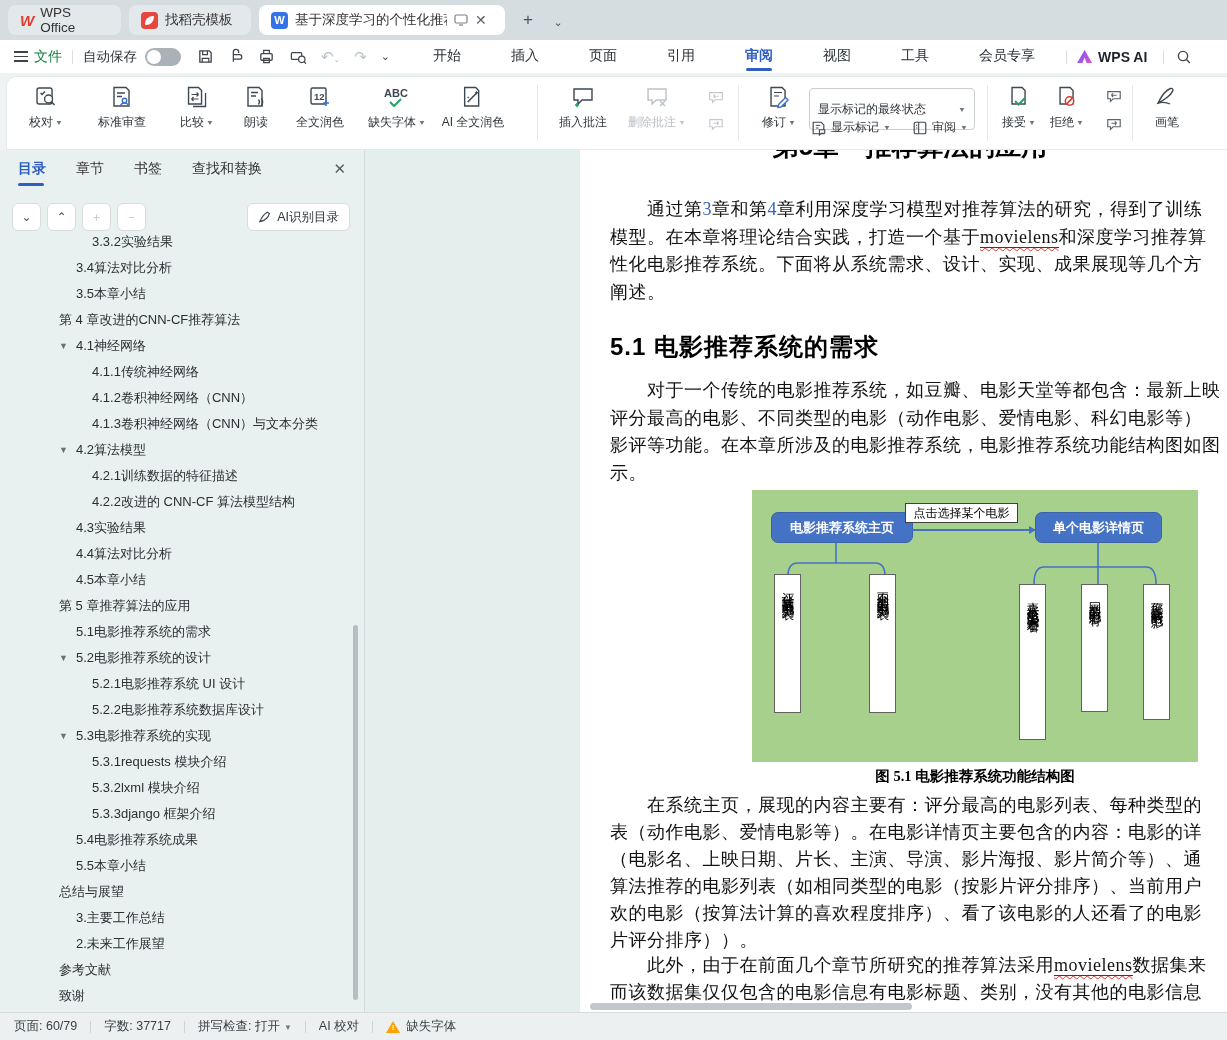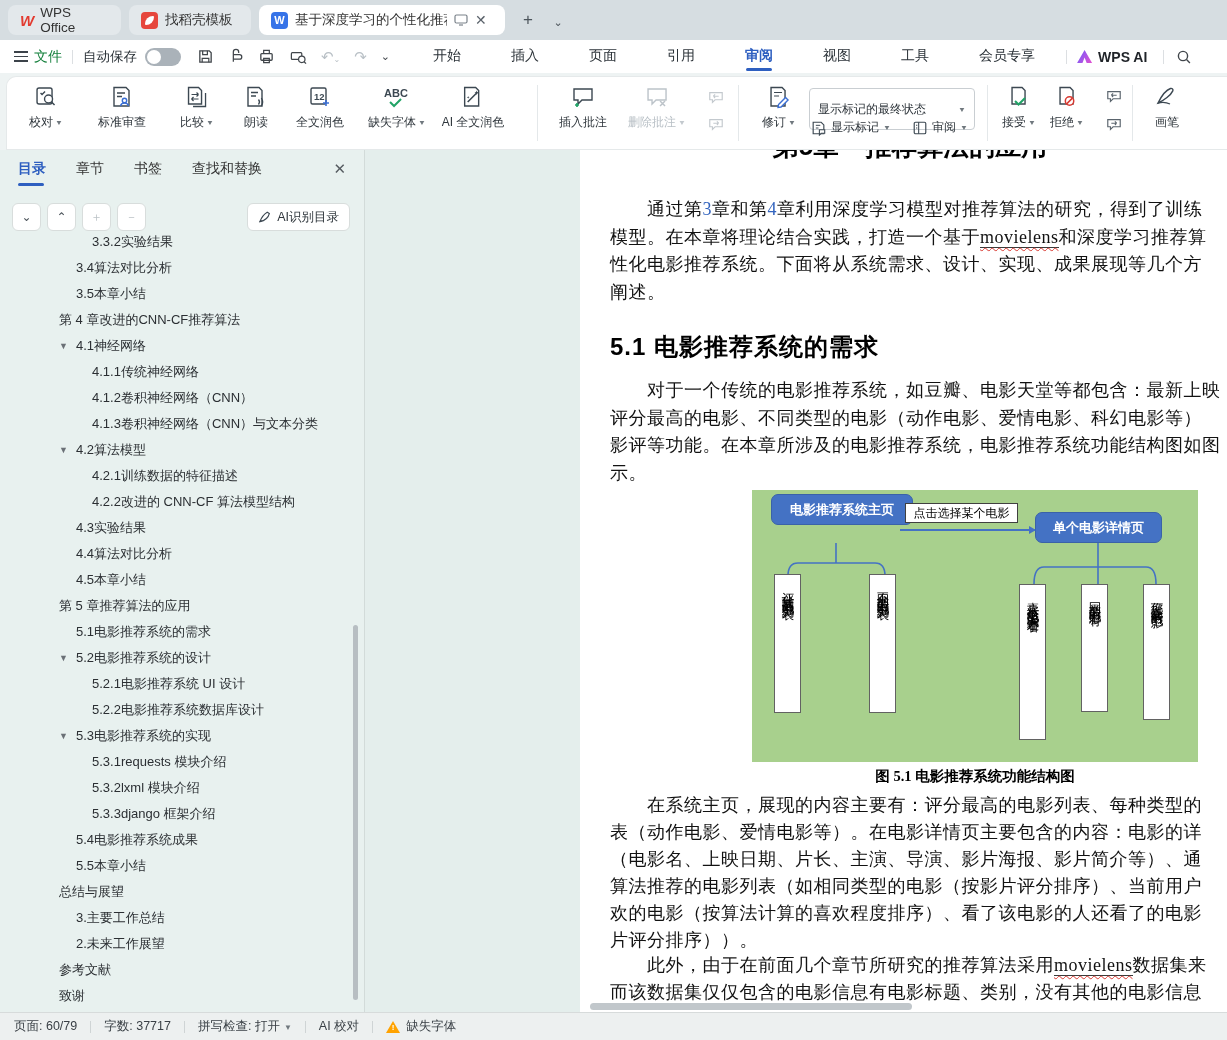--- a/index.html
+++ b/index.html
@@ -80,21 +80,21 @@
   .p12 .line { line-height:27.5px; }
   .p34 .line { line-height:27px; }
   .ind { text-indent:37px; }
   .ref { color:#3465bf; }
   .u-spell { border-bottom:1px solid #3a3a3a; text-decoration:underline wavy #d83931 1px; text-underline-offset:4px; }
   .h2 { position:absolute; left:30px; top:181px; font-weight:bold; font-size:24px; color:#000; font-family:"Liberation Sans",sans-serif; letter-spacing:1px; }
 
   
   .figure { position:absolute; left:172px; top:340px; width:446px; height:272px; background:#a8d08d; }
   .fbox { position:absolute; height:31px; border-radius:7px; background:#4472c4; border:1px solid #3a62a8; color:#fff; font-size:13px; font-weight:bold; display:flex; align-items:center; justify-content:center; }
-  .fb-home { left:19px; top:4px; width:142px; }
+  .fb-home { left:19px; top:22px; width:142px; }
   .fb-detail { left:283px; top:22px; width:127px; }
   .flabel { position:absolute; left:153px; top:13px; width:113px; height:20px; background:#fff; border:1px solid #404040; font-size:12px; color:#000; display:flex; align-items:center; justify-content:center; font-family:"Liberation Serif",serif; }
   .farrow { position:absolute; left:148px; top:39px; width:135px; height:2px; background:#4472c4; }
   .farrow::after { content:""; position:absolute; right:-1px; top:-3.5px; border-left:7px solid #4472c4; border-top:4.5px solid transparent; border-bottom:4.5px solid transparent; }
   .bracket { position:absolute; overflow:visible; }
   .vgroup { position:absolute; }
   .vbox { position:absolute; top:0; width:27px; background:#fff; border:1px solid #626262; writing-mode:vertical-rl; text-orientation:upright; font-family:"Liberation Serif",serif; font-size:12.5px; letter-spacing:2px; color:#000; padding:7px 0; text-align:left; display:inline-block; line-height:25px; text-indent:0; }
   .vg-home { left:22px; top:84px; }
   .vg-home .vbox:nth-child(1){ left:0; height:139px; }
   .vg-home .vbox:nth-child(2){ left:95px; height:139px; }

